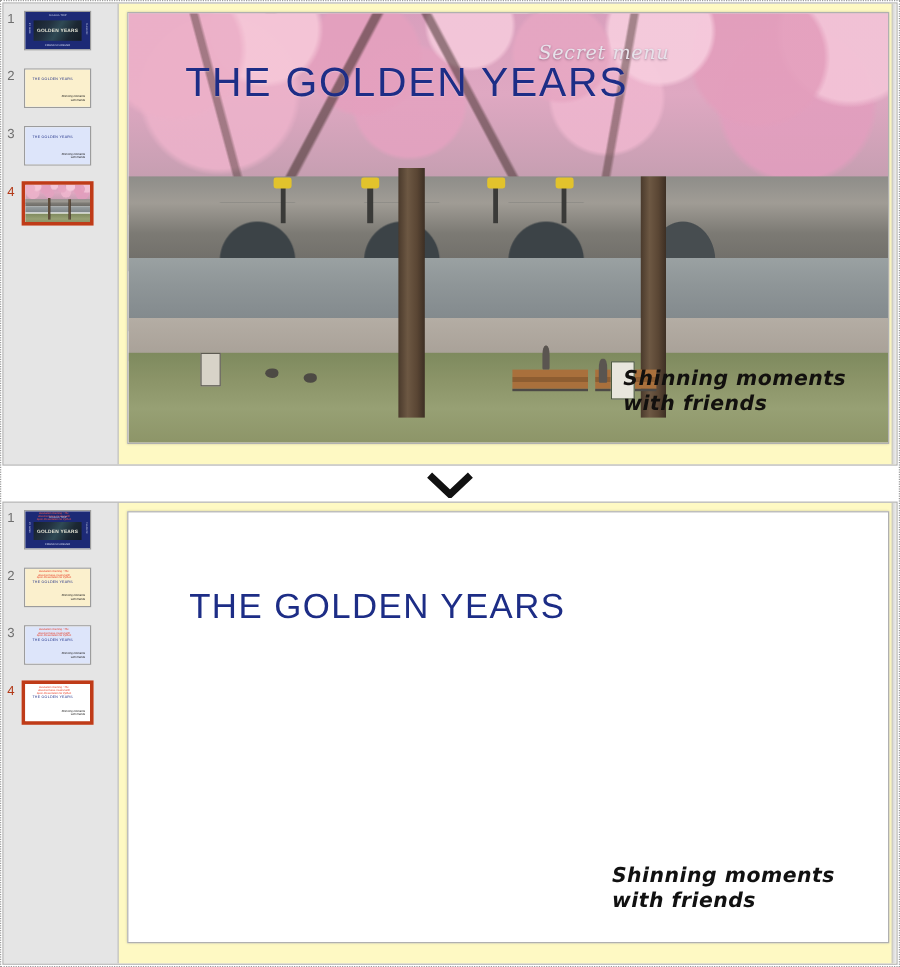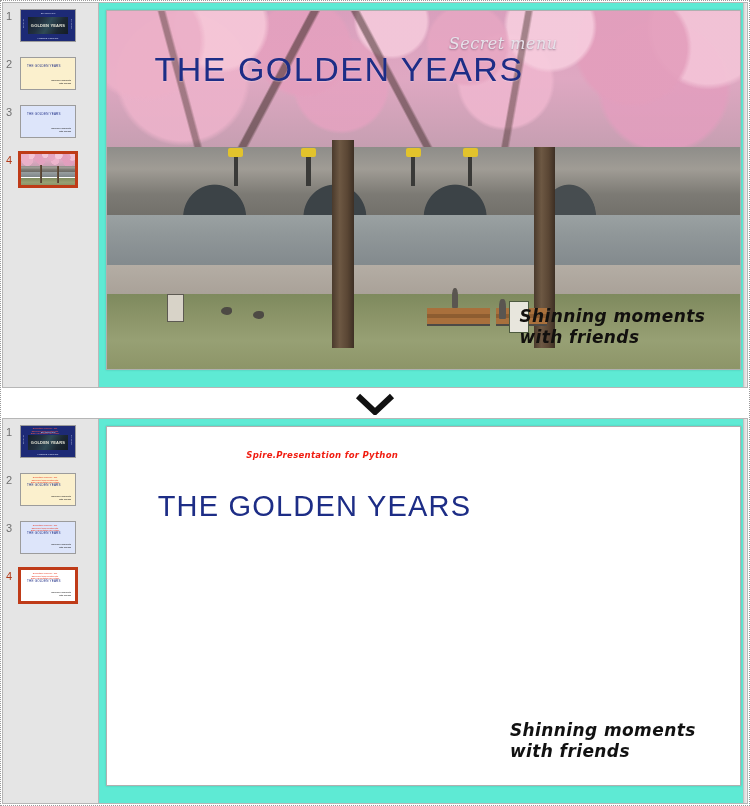--- a/index.html
+++ b/index.html
@@ -121,21 +121,21 @@
   .t1-side.l { left:2px; }
   .t1-side.r { right:2px; }
   .t1-bot {
     position:absolute; left:0; right:0; bottom:2px; text-align:center;
     font-size:2.2px; color:#d3d9f2;
   }
 
   
   .stage {
     flex: 1 1 auto;
-    background: #5eead4;
+    background: #fef9c3;
     padding: 7px 6px 17px 7px;
     position: relative;
     display: flex;
   }
   .slide {
     flex: 1 1 auto;
     background: #ffffff;
     border: 1px solid #b0b0b0;
     box-shadow: 0 0 2px rgba(0,0,0,.18);
     position: relative;
@@ -494,21 +494,20 @@
             </div>
           </div>
         </div>
       </div>
 
     </div>
 
     <div class="stage">
       <div class="slide">
         <div class="eval-warning">
-          <div>Spire.Presentation for Python</div>
         </div>
         <div class="slide-title-plain">THE GOLDEN YEARS</div>
         <div class="signature-plain">
           <div>Shinning moments</div>
           <div>with friends</div>
         </div>
       </div>
       <div class="scroll-hint"></div>
     </div>
   </div>

